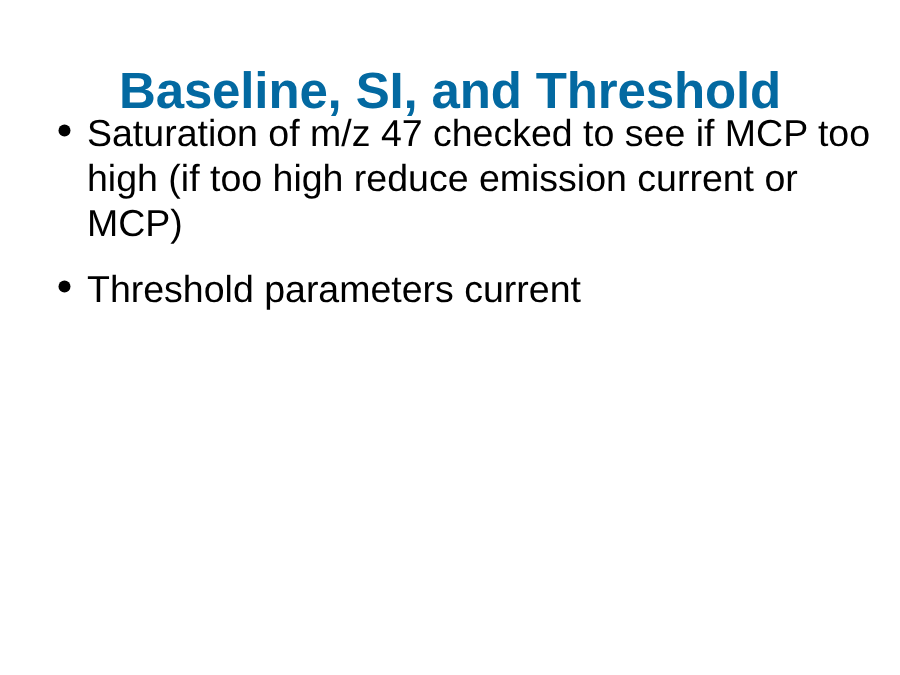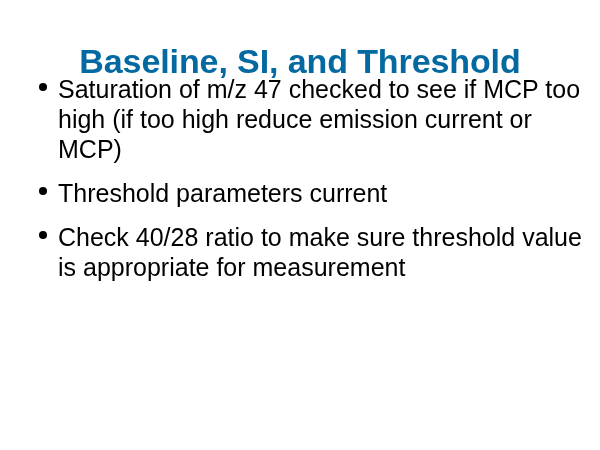--- a/index.html
+++ b/index.html
@@ -78,19 +78,15 @@
       <span class="bullet-marker"></span>
       <span class="bullet-text">Saturation of m/z 47 checked to see if MCP too high (if too high reduce emission current or MCP)</span>
     </div>
 
 
     <div class="bullet-item">
       <span class="bullet-marker"></span>
       <span class="bullet-text">Threshold parameters current</span>
     </div>
 
-    <div class="bullet-item">
-      <span class="bullet-marker"></span>
-      <span class="bullet-text">Check 40/28 ratio to make sure threshold value is appropriate for measurement</span>
-    </div>
 
   </div>
 </div>
 
 </body></html>

